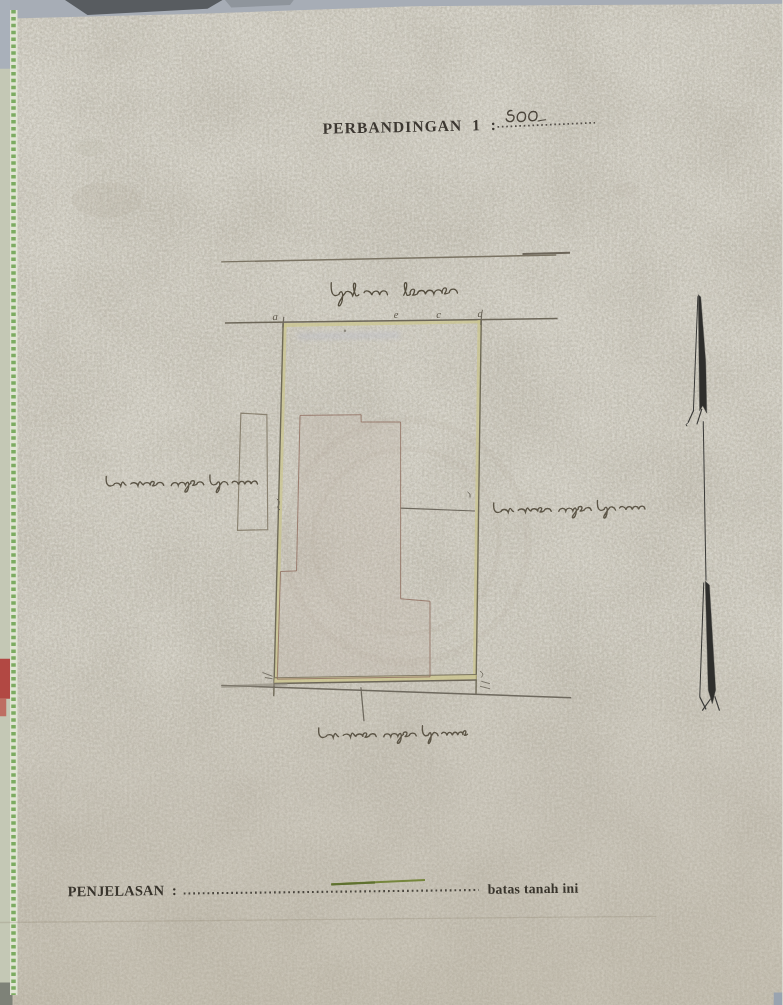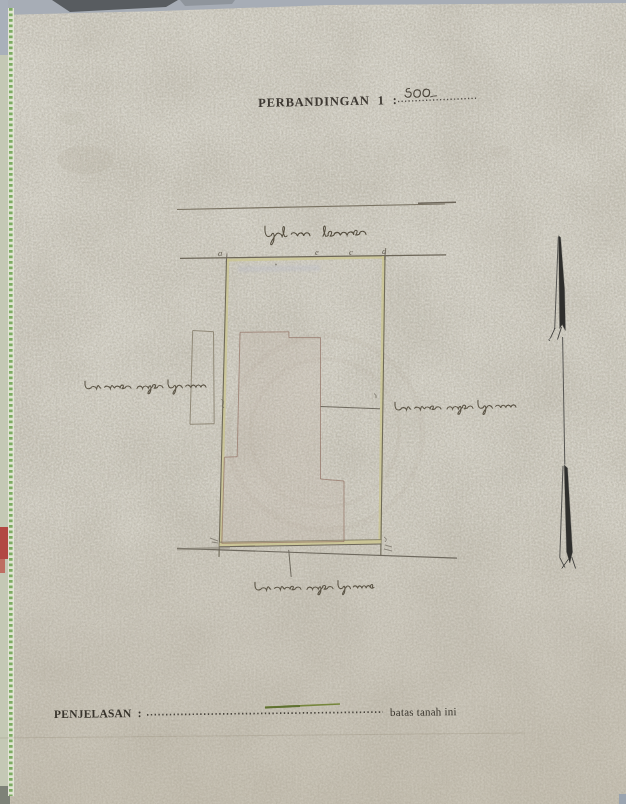--- a/index.html
+++ b/index.html
@@ -144,14 +144,14 @@
       </g>
   <line x1="398" y1="101.5" x2="476" y2="98.2" stroke="#55504a" stroke-width="1.4" stroke-dasharray="1.3,2.2"></line>
 
   <line x1="147" y1="714.8" x2="383" y2="712" stroke="#4a463e" stroke-width="1.7" stroke-dasharray="1.4,2.4"></line>
   <line x1="265" y1="707.4" x2="340" y2="704" stroke="#76863c" stroke-width="1.7"></line>
   <line x1="265" y1="707.6" x2="300" y2="706" stroke="#5e7030" stroke-width="1.8"></line>
 </svg>
 
 <div class="abs" style="left:258px;top:96px;color:#3d3832;font-weight:bold;font-size:12.5px;letter-spacing:0.8px;transform:rotate(-1.25deg);transform-origin:0 0;white-space:nowrap;">PERBANDINGAN&nbsp; 1&nbsp; :</div>
 <div class="abs" style="left:54px;top:708px;color:#38342c;font-weight:bold;font-size:11.5px;letter-spacing:0.2px;transform:rotate(-0.7deg);transform-origin:0 0;white-space:nowrap;">PENJELASAN&nbsp; :</div>
-<div class="abs" style="left:390px;top:706px;color:#38342c;font-weight:normal;font-size:11px;letter-spacing:0.2px;transform:rotate(-0.7deg);transform-origin:0 0;white-space:nowrap;">batas tanah ini</div>
+<div class="abs" style="left:390px;top:706px;color:#38342c;font-weight:bold;font-size:11px;letter-spacing:0.2px;transform:rotate(-0.7deg);transform-origin:0 0;white-space:nowrap;">batas tanah ini</div>
 </div>
 
 </body></html>

